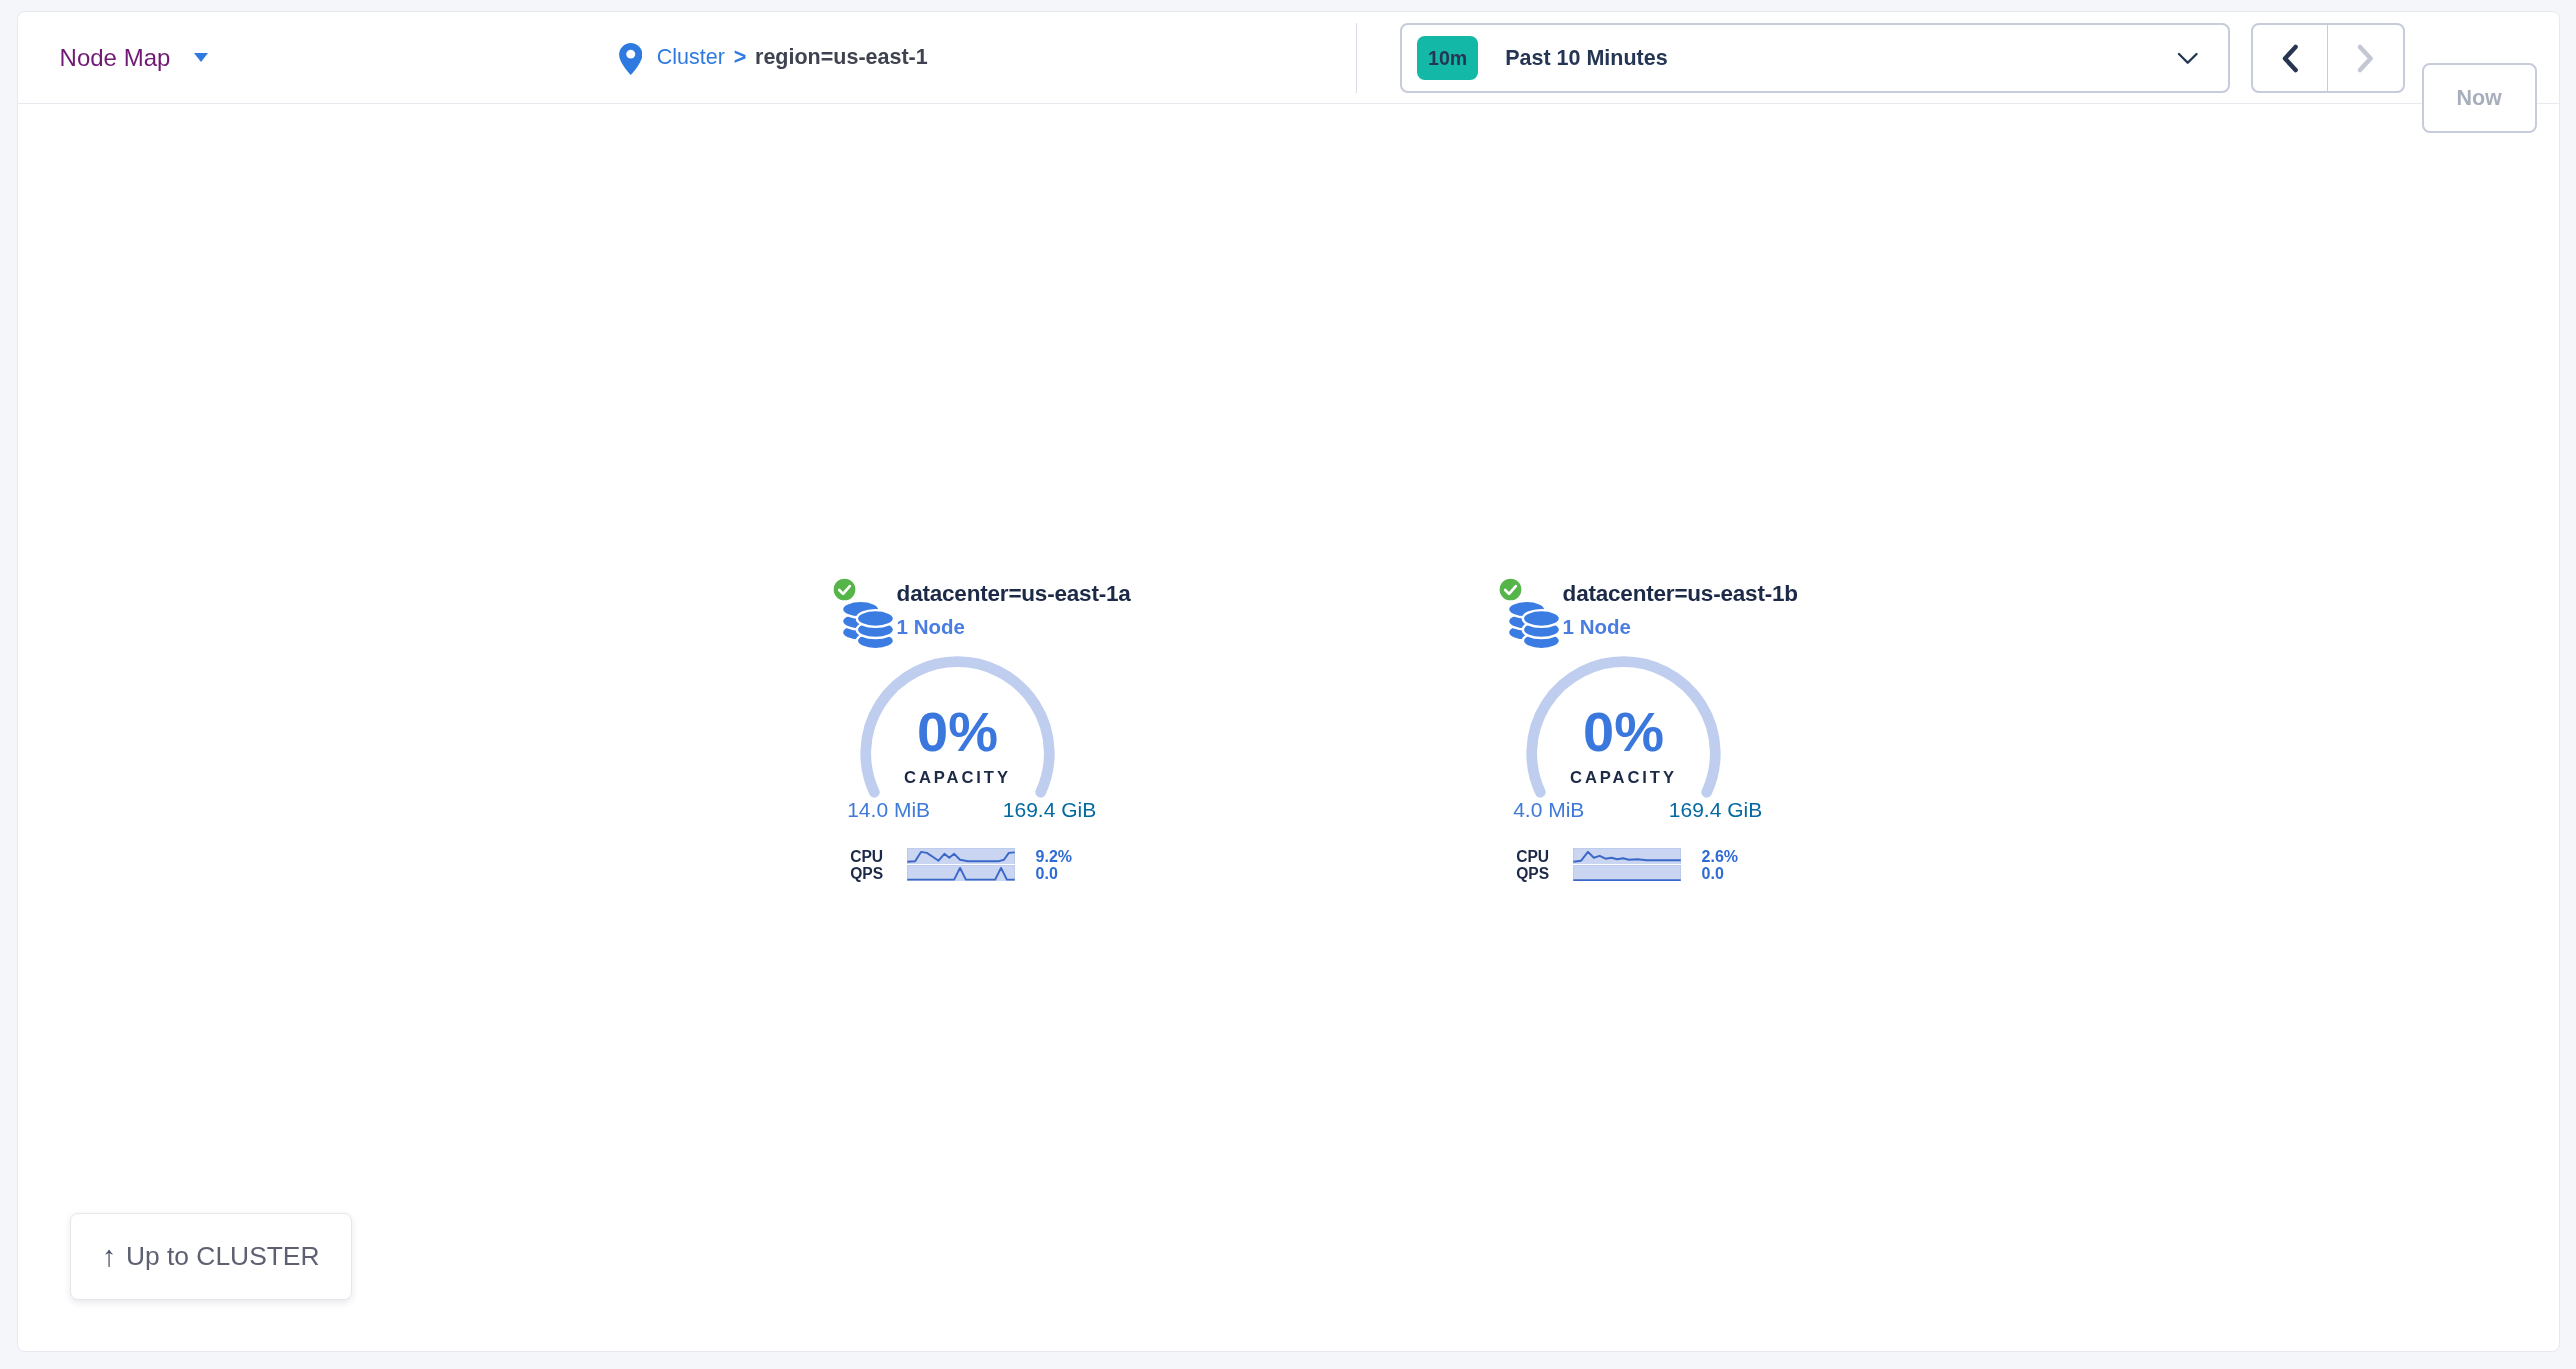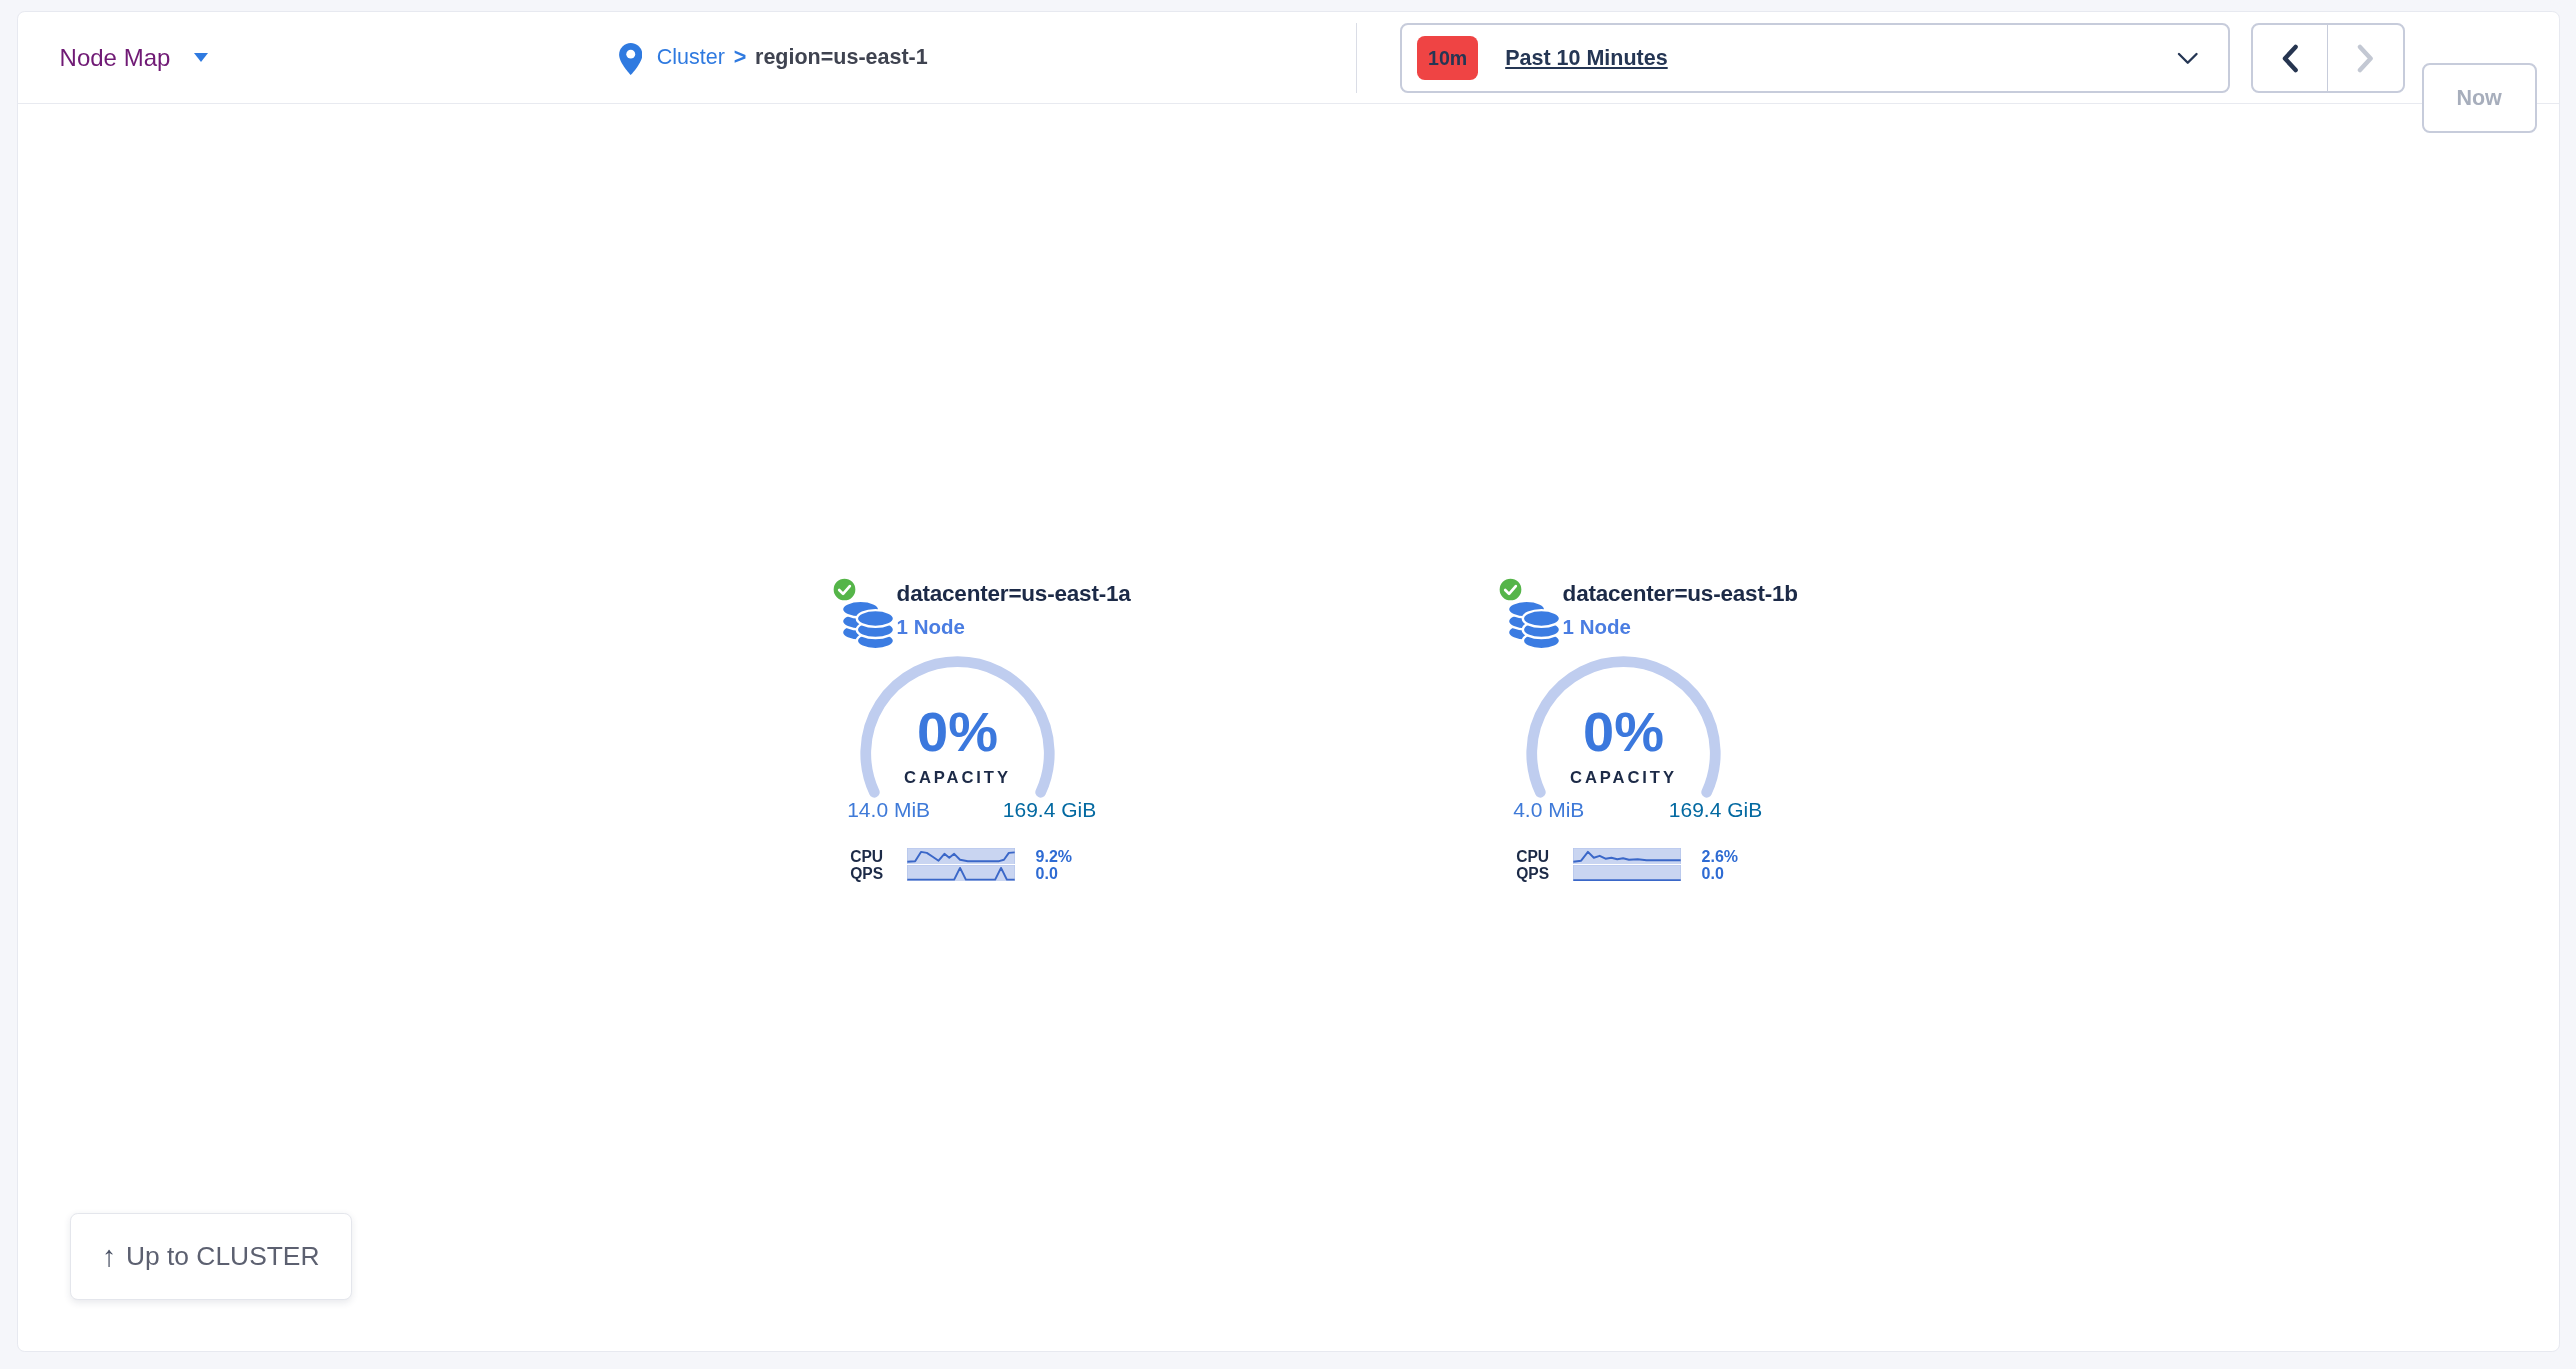--- a/index.html
+++ b/index.html
@@ -45,24 +45,24 @@
     position: absolute; left: 1338px; top: 10.8px; width: 1px; height: 70px;
     background: #dadde6;
   }
   .time-selector {
     position: absolute; left: 1382px; top: 11.7px; width: 830px; height: 70px;
     border: 2px solid #c7ccdb; border-radius: 7.8px; background: #fff;
     display: flex; align-items: center; cursor: pointer;
   }
   .time-badge {
     margin-left: 15.6px; width: 61px; height: 44px; border-radius: 7.8px;
-    background: #ef4444; color: #253654; font-size: 19.6px; font-weight: 700;
+    background: #14b8a6; color: #253654; font-size: 19.6px; font-weight: 700;
     display: flex; align-items: center; justify-content: center;
   }
-  .time-label { margin-left: 27px; font-size: 21.5px; font-weight: 700; color: #253654; text-decoration: underline; }
+  .time-label { margin-left: 27px; font-size: 21.5px; font-weight: 700; color: #253654; }
   .time-chevron { position: absolute; right: 29px; top: 27px; }
   .pager {
     position: absolute; left: 2233px; top: 11.7px; width: 154px; height: 70px;
     border: 2px solid #c7ccdb; border-radius: 7.8px; background: #fff;
     display: flex;
   }
   .pager .half { flex: 1; display: flex; align-items: center; justify-content: center; cursor: pointer; }
   .pager .half:first-child { border-right: 1px solid #c7ccdb; }
   .now-button {
     position: absolute; left: 2404px; top: 11.7px; width: 115px; height: 70px;

